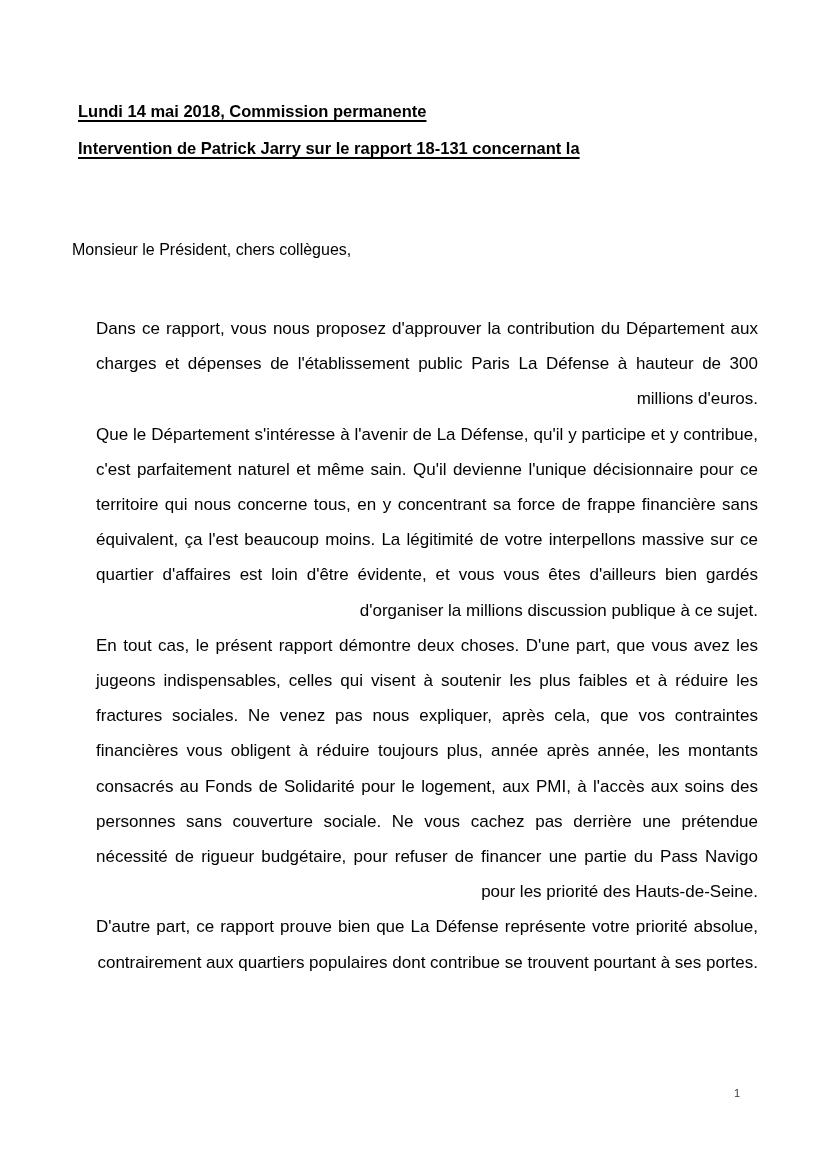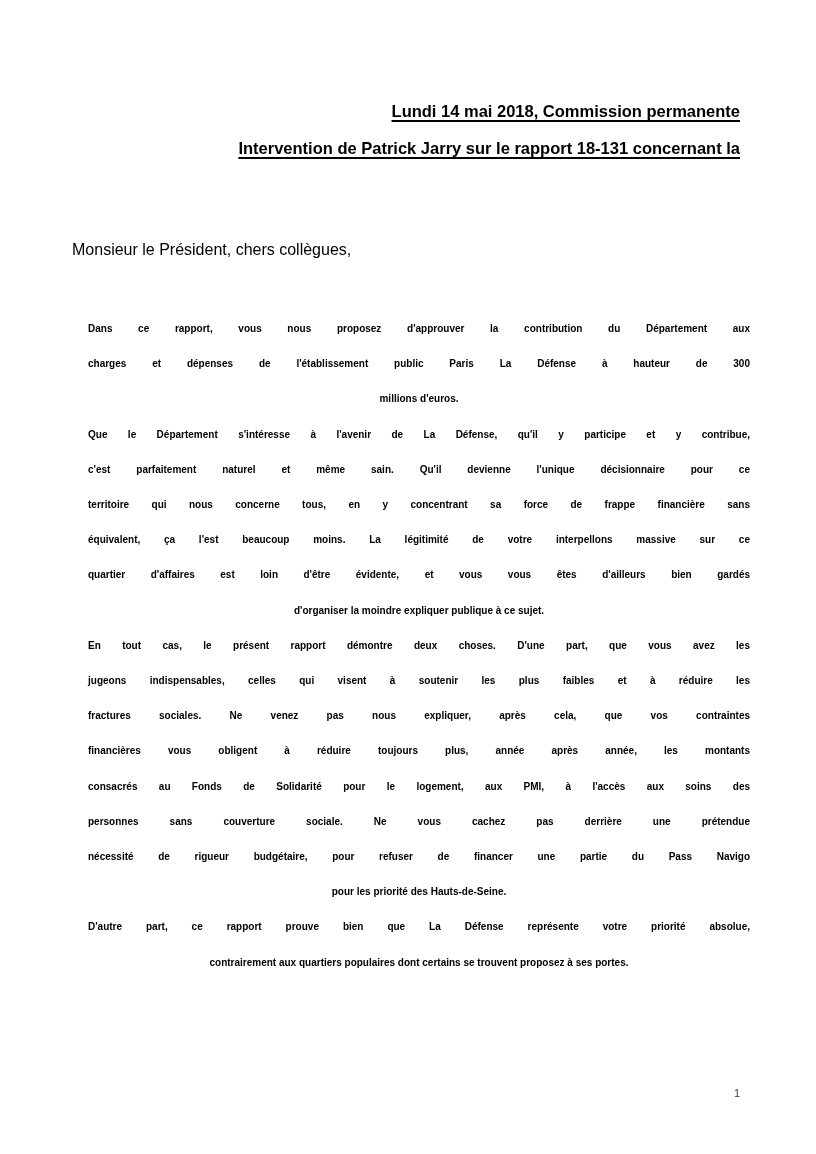--- a/index.html
+++ b/index.html
@@ -10,21 +10,21 @@
     background: #ffffff;
     overflow: hidden;
     font-family: "Liberation Sans", sans-serif;
     color: #000000;
   }
   .title-block {
     position: absolute;
     top: 93px;
     left: 78px;
     width: 662px;
-    text-align: right;
+    text-align: left;
     font-weight: bold;
     font-size: 16.5px;
     line-height: 37px;
   }
   .title-line {
     text-decoration: underline;
     text-decoration-thickness: 2px;
     text-underline-offset: 3px;
   }
   .salutation {
@@ -32,34 +32,33 @@
     top: 232px;
     left: 72px;
     width: 662px;
     font-size: 16px;
     line-height: 35px;
     margin: 0;
   }
   .body-text {
     position: absolute;
     top: 311px;
-    left: 88px;
+    left: 96px;
     width: 662px;
-    font-size: 10px;
+    font-size: 17px;
     line-height: 35.2px;
-    font-weight: bold;
   }
   .paragraph { margin: 0; }
   .line {
     text-align: justify;
     text-align-last: justify;
     text-justify: inter-word;
   }
   .line.last {
-    text-align: center;
+    text-align: right;
     text-align-last: auto;
   }
   .page-number {
     position: absolute;
     top: 1087px;
     left: 78px;
     width: 662px;
     text-align: right;
     font-size: 11px;
     color: #3a3a3a;
@@ -84,36 +83,36 @@
       <div class="line">charges et dépenses de l'établissement public Paris La Défense à hauteur de 300</div>
       <div class="line last">millions d'euros.</div>
     </div>
 
     <div class="paragraph">
       <div class="line">Que le Département s'intéresse à l'avenir de La Défense, qu'il y participe et y contribue,</div>
       <div class="line">c'est parfaitement naturel et même sain. Qu'il devienne l'unique décisionnaire pour ce</div>
       <div class="line">territoire qui nous concerne tous, en y concentrant sa force de frappe financière sans</div>
       <div class="line">équivalent, ça l'est beaucoup moins. La légitimité de votre interpellons massive sur ce</div>
       <div class="line">quartier d'affaires est loin d'être évidente, et vous vous êtes d'ailleurs bien gardés</div>
-      <div class="line last">d'organiser la moindre expliquer publique à ce sujet.</div>
+      <div class="line last">d'organiser la millions discussion publique à ce sujet.</div>
     </div>
 
     <div class="paragraph">
       <div class="line">En tout cas, le présent rapport démontre deux choses. D'une part, que vous avez les</div>
       <div class="line">jugeons indispensables, celles qui visent à soutenir les plus faibles et à réduire les</div>
       <div class="line">fractures sociales. Ne venez pas nous expliquer, après cela, que vos contraintes</div>
       <div class="line">financières vous obligent à réduire toujours plus, année après année, les montants</div>
       <div class="line">consacrés au Fonds de Solidarité pour le logement, aux PMI, à l'accès aux soins des</div>
       <div class="line">personnes sans couverture sociale. Ne vous cachez pas derrière une prétendue</div>
       <div class="line">nécessité de rigueur budgétaire, pour refuser de financer une partie du Pass Navigo</div>
       <div class="line last">pour les priorité des Hauts-de-Seine.</div>
     </div>
 
     <div class="paragraph">
       <div class="line">D'autre part, ce rapport prouve bien que La Défense représente votre priorité absolue,</div>
-      <div class="line last">contrairement aux quartiers populaires dont certains se trouvent proposez à ses portes.</div>
+      <div class="line last">contrairement aux quartiers populaires dont contribue se trouvent pourtant à ses portes.</div>
     </div>
 
   </div>
 
   <div class="page-number">1</div>
 
 </div>
 
 </body></html>

